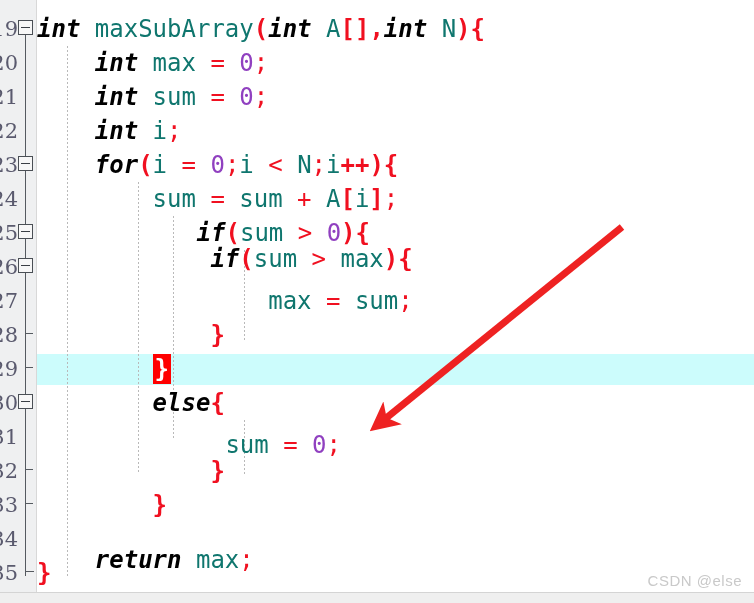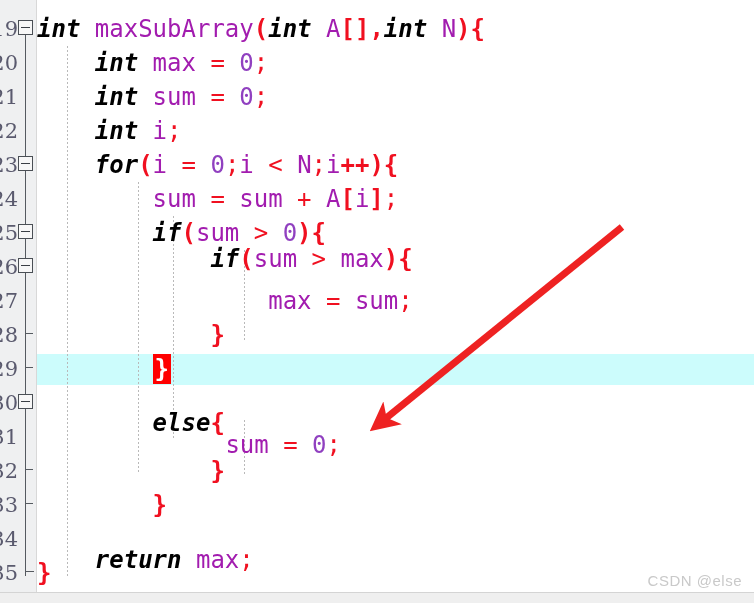--- a/index.html
+++ b/index.html
@@ -134,21 +134,21 @@
     height: 34px;
     line-height: 34px;
     white-space: pre;
     font-family: "DejaVu Sans Mono", "Liberation Mono", monospace;
     font-size: 24px;
     color: #202020;
     z-index: 4;
   }
 
   .kw   { font-weight: bold; color: #000000; font-style: italic; }
-  .id   { color: #a21caf; }
+  .id   { color: #0f766e; }
   .num  { color: #9040c0; }
   .pun  { color: #f01020; }
   .punb { color: #f01020; font-weight: bold; }
   .brace-match {
     background: #ff0000;
     color: #ffffff;
     font-weight: bold;
     padding: 1px 2px;
   }
 
@@ -240,26 +240,26 @@
       <div class="fold-end" style="top: 571px;"></div>
     </div>
 
   <div id="code-layer">
       <div class="code-line" style="top: 12px;"><span class="kw">int</span><span class="id"> </span><span class="id">maxSubArray</span><span class="punb">(</span><span class="kw">int</span><span class="id"> A</span><span class="punb">[]</span><span class="punb">,</span><span class="kw">int</span><span class="id"> N</span><span class="punb">)</span><span class="punb">{</span></div>
       <div class="code-line" style="top: 46px;"><span class="id">    </span><span class="kw">int</span><span class="id"> max </span><span class="pun">=</span><span class="id"> </span><span class="num">0</span><span class="pun">;</span></div>
       <div class="code-line" style="top: 80px;"><span class="id">    </span><span class="kw">int</span><span class="id"> sum </span><span class="pun">=</span><span class="id"> </span><span class="num">0</span><span class="pun">;</span></div>
       <div class="code-line" style="top: 114px;"><span class="id">    </span><span class="kw">int</span><span class="id"> i</span><span class="pun">;</span></div>
       <div class="code-line" style="top: 148px;"><span class="id">    </span><span class="kw">for</span><span class="punb">(</span><span class="id">i </span><span class="pun">=</span><span class="id"> </span><span class="num">0</span><span class="pun">;</span><span class="id">i </span><span class="pun">&lt;</span><span class="id"> N</span><span class="pun">;</span><span class="id">i</span><span class="punb">++</span><span class="punb">)</span><span class="punb">{</span></div>
       <div class="code-line" style="top: 182px;"><span class="id">        sum </span><span class="pun">=</span><span class="id"> sum </span><span class="pun">+</span><span class="id"> A</span><span class="punb">[</span><span class="id">i</span><span class="punb">]</span><span class="pun">;</span></div>
-      <div class="code-line" style="top: 216px;"><span class="id">        </span><span class="kw">if</span><span class="punb">(</span><span class="id">sum </span><span class="pun">&gt;</span><span class="id"> </span><span class="num">0</span><span class="punb">)</span><span class="punb">{</span></div>
+      <div class="code-line" style="top: 216px; padding-left: 44px;"><span class="id">        </span><span class="kw">if</span><span class="punb">(</span><span class="id">sum </span><span class="pun">&gt;</span><span class="id"> </span><span class="num">0</span><span class="punb">)</span><span class="punb">{</span></div>
       <div class="code-line" style="top: 242px;"><span class="id">            </span><span class="kw">if</span><span class="punb">(</span><span class="id">sum </span><span class="pun">&gt;</span><span class="id"> max</span><span class="punb">)</span><span class="punb">{</span></div>
       <div class="code-line" style="top: 284px;"><span class="id">                max </span><span class="pun">=</span><span class="id"> sum</span><span class="pun">;</span></div>
       <div class="code-line" style="top: 318px;"><span class="id">            </span><span class="punb">}</span></div>
       <div class="code-line" style="top: 352px;"><span class="id">        </span><span class="brace-match">}</span></div>
-      <div class="code-line" style="top: 386px; margin-top: 20px;"><span class="id">        </span><span class="kw">else</span><span class="punb">{</span></div>
+      <div class="code-line" style="top: 386px;"><span class="id">        </span><span class="kw">else</span><span class="punb">{</span></div>
       <div class="code-line" style="top: 428px; padding-left: 15px;"><span class="id">            sum </span><span class="pun">=</span><span class="id"> </span><span class="num">0</span><span class="pun">;</span></div>
       <div class="code-line" style="top: 454px;"><span class="id">            </span><span class="punb">}</span></div>
       <div class="code-line" style="top: 488px;"><span class="id">        </span><span class="punb">}</span></div>
       <div class="code-line" style="top: 543px;"><span class="id">    </span><span class="kw">return</span><span class="id"> max</span><span class="pun">;</span></div>
       <div class="code-line" style="top: 556px;"><span class="id"></span><span class="punb">}</span></div>
     </div>
 
   <svg class="arrow-layer" viewBox="0 0 754 603" width="754" height="603">
     <defs>
       <marker id="arrowhead" markerWidth="4.2" markerHeight="4.2" refX="1.4" refY="2.1" orient="auto" markerUnits="strokeWidth">

